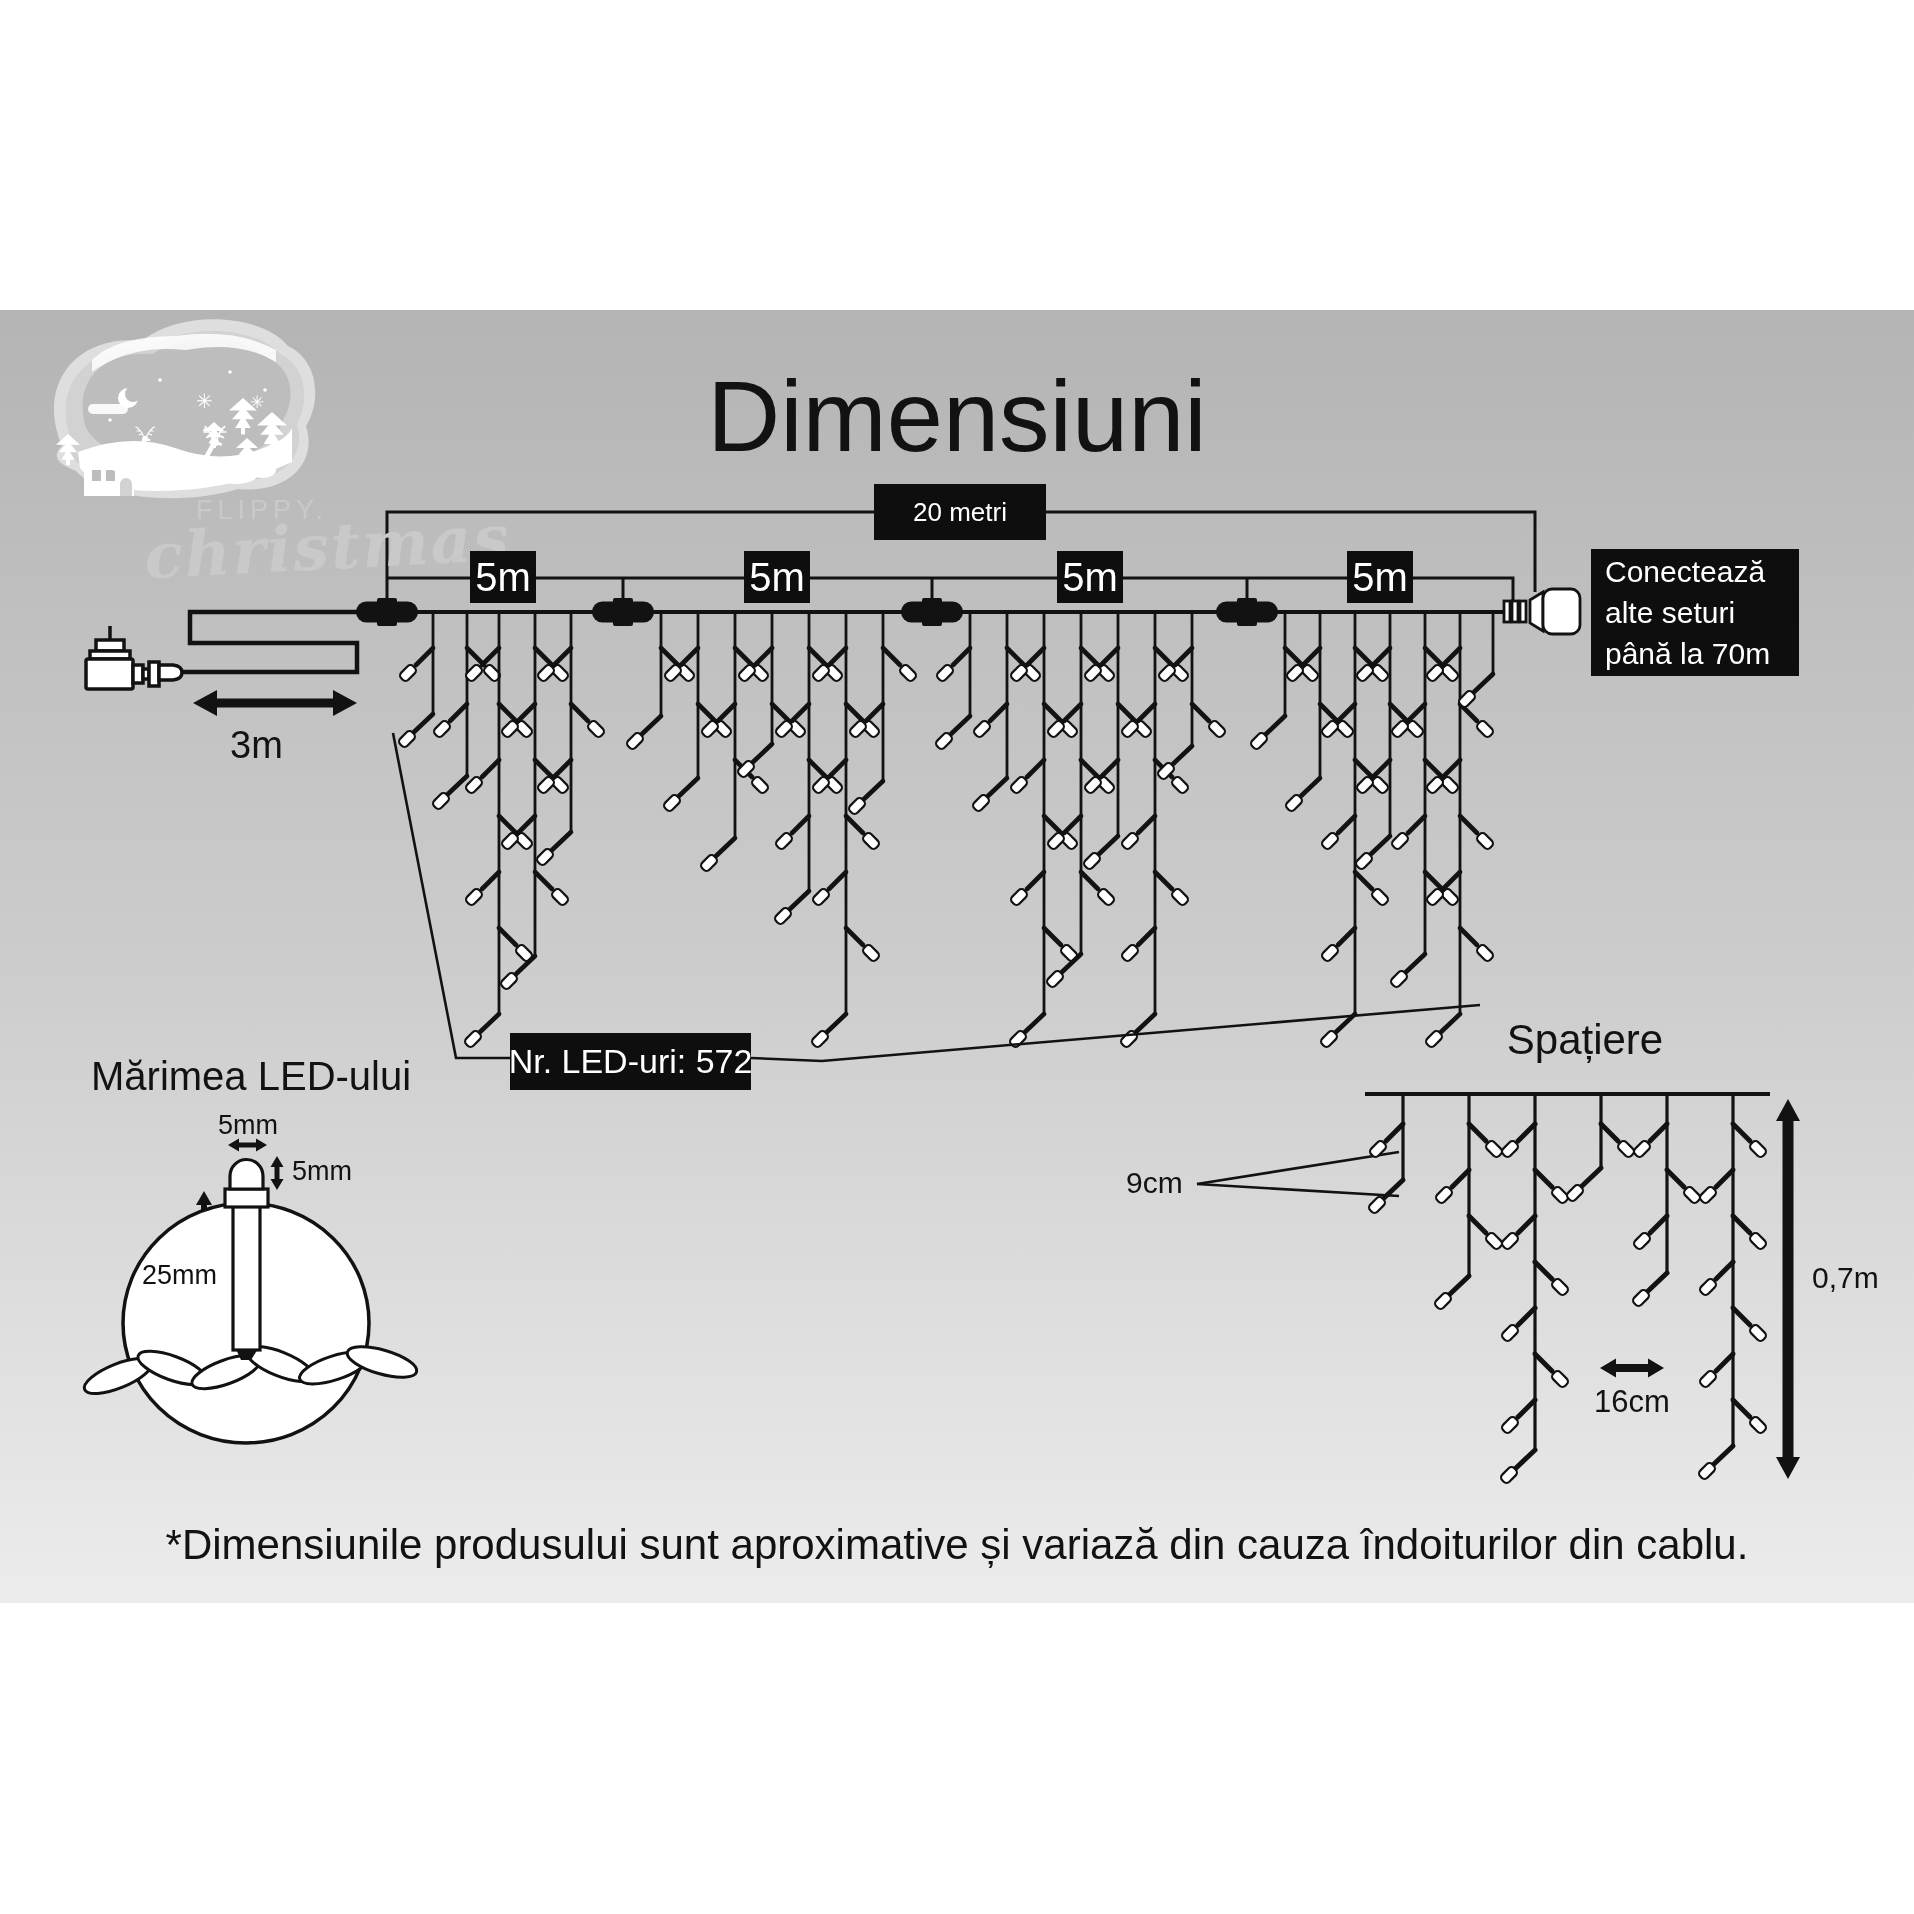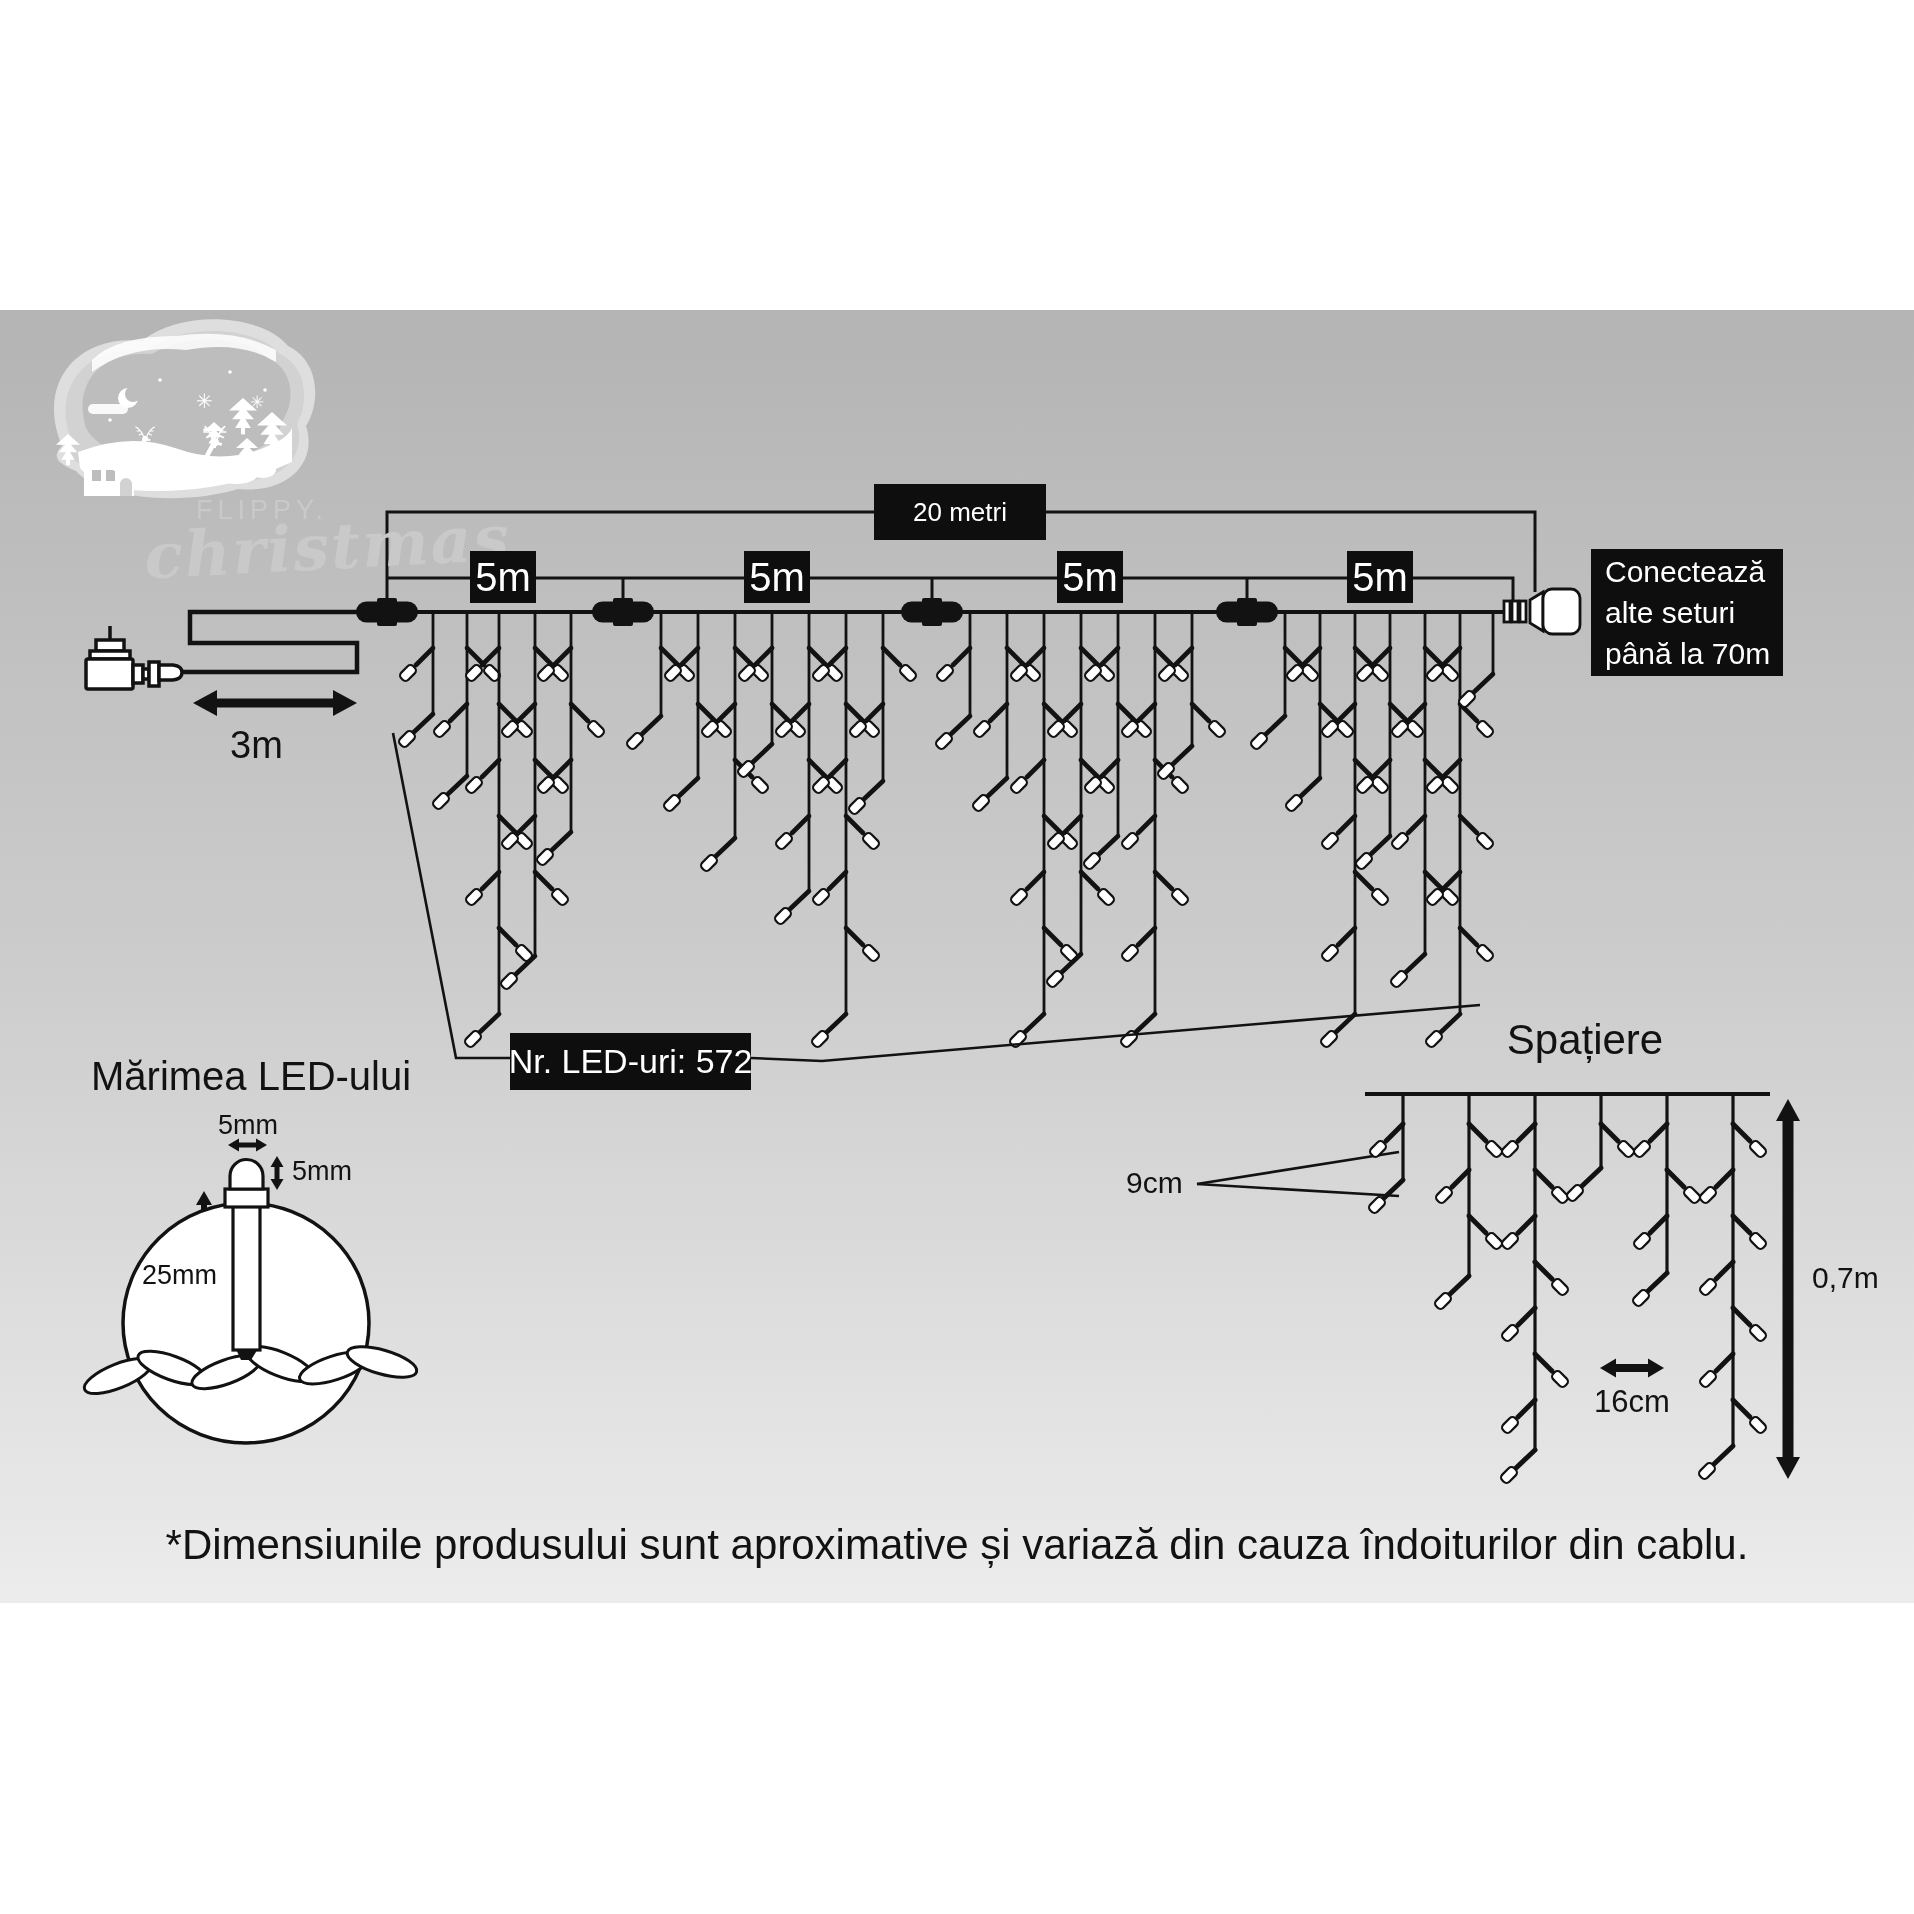--- a/index.html
+++ b/index.html
@@ -11,21 +11,21 @@
   svg#art{position:absolute;left:0;top:0;}
   .lbl{position:absolute;color:var(--c-ink);white-space:nowrap;line-height:1;}
   .box{position:absolute;background:var(--c-box);color:var(--c-box_text);display:flex;align-items:center;justify-content:center;white-space:nowrap;}
   .box.multiline{flex-direction:column;align-items:flex-start;justify-content:center;}
   #page-title{left:0;width:100%;text-align:center;top:366px;font-size:101px;letter-spacing:0px;}
   #logo-brand{left:196px;top:497px;font-size:27px;letter-spacing:5px;color:var(--c-logo_text);}
   #logo-script{left:144px;top:516px;font-size:63px;font-family:"DejaVu Serif",serif;font-style:italic;font-weight:bold;color:var(--c-logo_text);transform:rotate(-3deg);letter-spacing:2px;}
   #box-20m{left:874px;top:484px;width:172px;height:56px;font-size:26px;}
   .box-5m{width:66px;height:52px;top:551px;font-size:40px;}
   #box-5m-1{left:470px;} #box-5m-2{left:744px;} #box-5m-3{left:1057px;} #box-5m-4{left:1347px;}
-  #box-connect{left:1591px;top:549px;width:192px;height:127px;font-size:30px;padding-left:14px;box-sizing:border-box;line-height:41px;}
+  #box-connect{left:1591px;top:549px;width:208px;height:127px;font-size:30px;padding-left:14px;box-sizing:border-box;line-height:41px;}
   #box-ledcount{left:510px;top:1033px;width:241px;height:57px;font-size:34px;}
   #box-ledinfo{left:365px;top:1273px;width:266px;height:98px;font-size:31px;padding-left:17px;box-sizing:border-box;line-height:44px;}
   #lbl-3m{left:230px;top:726px;width:90px;font-size:38px;}
   #lbl-ledsize-title{left:91px;top:1056px;font-size:40px;}
   #lbl-5mm-top{left:198px;top:1112px;width:100px;text-align:center;font-size:27px;}
   #lbl-5mm-right{left:292px;top:1158px;font-size:27px;}
   #lbl-25mm{left:142px;top:1262px;font-size:27px;}
   #lbl-spacing-title{left:1585px;top:1019px;font-size:42px;transform:translateX(-50%);}
   #lbl-9cm{left:1126px;top:1168px;font-size:30px;}
   #lbl-16cm{left:1632px;top:1386px;font-size:31px;transform:translateX(-50%);}
@@ -596,20 +596,21 @@
           <ellipse cx="334" cy="1368" rx="36" ry="12" class="white-part" stroke-width="3" transform="rotate(-18 334 1368)"></ellipse>
           <ellipse cx="382" cy="1362" rx="36" ry="12" class="white-part" stroke-width="3" transform="rotate(16 382 1362)"></ellipse>
         </g>
         <polygon points="235,1347 259,1347 251,1360 241,1360" class="ink-fill"></polygon>
         <rect x="233" y="1206" width="27" height="144" class="white-part" stroke-width="3.2"></rect>
         <rect x="225" y="1189" width="43" height="18" class="white-part" stroke-width="3.2"></rect>
         <path d="M230,1189 v-13 a16.5,16.5 0 0 1 33,0 v13 z" class="white-part" stroke-width="3.2"></path>
       </g>
     </svg>
 
+  <div class="lbl" id="page-title">Dimensiuni</div>
 
   <div class="lbl" id="logo-brand">FLIPPY.</div>
   <div class="lbl" id="logo-script">christmas</div>
 
   <div class="box" id="box-20m">20 metri</div>
   <div class="box box-5m" id="box-5m-1">5m</div>
   <div class="box box-5m" id="box-5m-2">5m</div>
   <div class="box box-5m" id="box-5m-3">5m</div>
   <div class="box box-5m" id="box-5m-4">5m</div>
 

